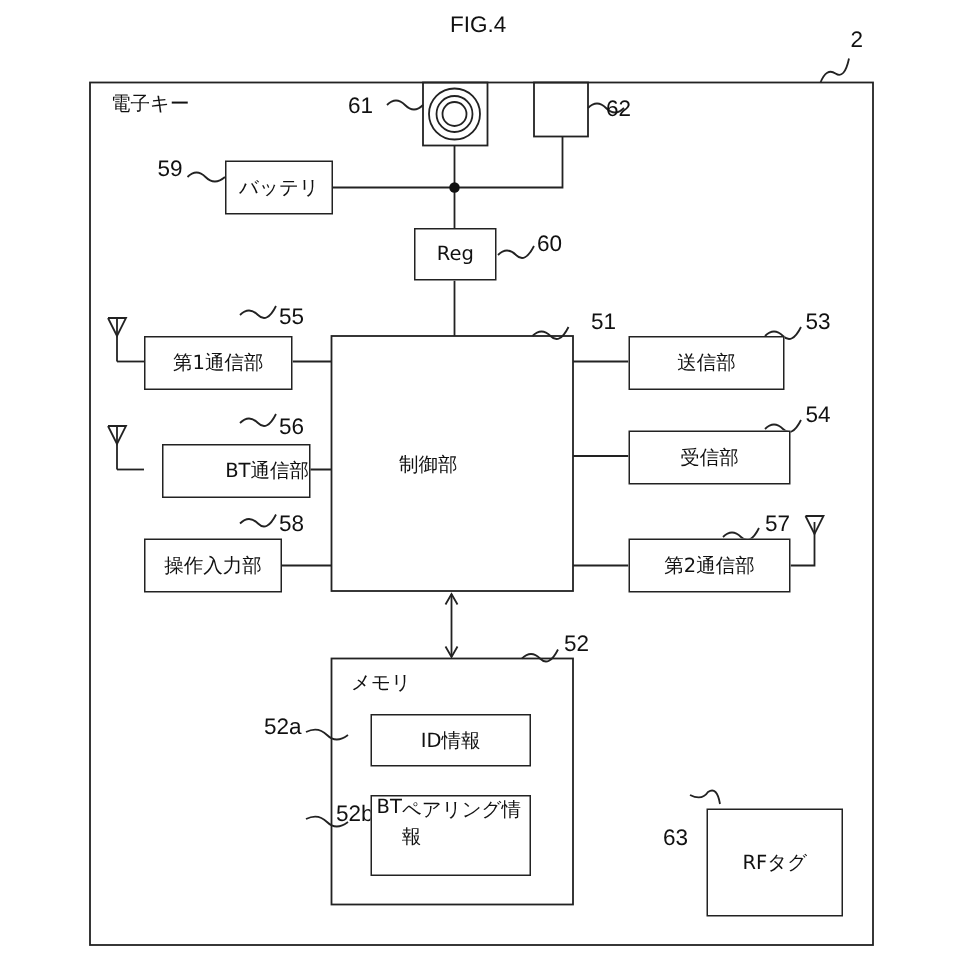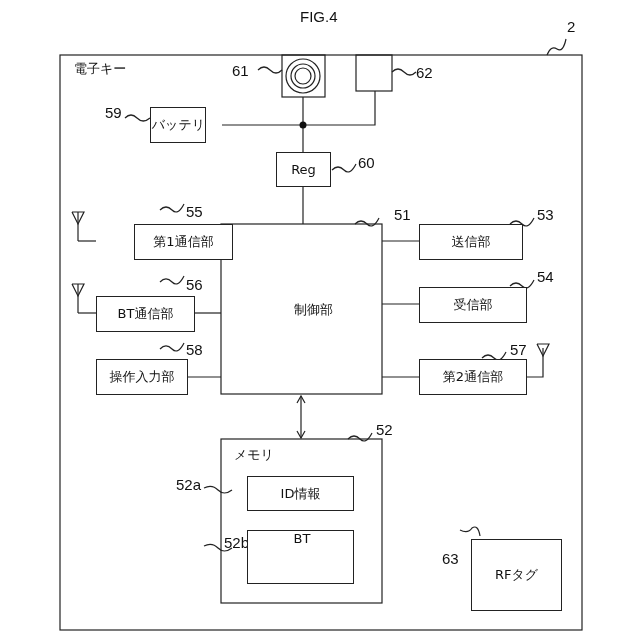--- a/index.html
+++ b/index.html
@@ -79,42 +79,42 @@
     <path d="M460,530 q8,4 12,-2 q6,-4 8,8"></path>
   </g>
   <circle cx="303" cy="125" r="3.5" fill="#111"></circle>
 </svg>
 
 <div class="t" style="left:300px;top:8px;font-family:'Liberation Sans',sans-serif;font-size:15px;">FIG.4</div>
 <div class="ref" style="left:567px;top:18px;">2</div>
 <div class="t" style="left:74px;top:60px;">電子キー</div>
 
 <div class="ref" style="left:232px;top:62px;">61</div>
-<div class="ref" style="left:416px;top:64px;">62</div>
+<div class="ref" style="left:404px;top:64px;">62</div>
 
 <div class="ref" style="left:105px;top:104px;">59</div>
-<div class="box" style="left:150px;top:107px;width:56px;height:36px;justify-content:flex-end;">
+<div class="box" style="left:150px;top:107px;width:72px;height:36px;">
     <span>バッテリ</span>
   </div>
 
 <div class="box" style="left:276px;top:152px;width:55px;height:35px;">
     <span>Reg</span>
   </div>
 <div class="ref" style="left:358px;top:154px;">60</div>
 
 <div class="ref" style="left:394px;top:206px;">51</div>
-<div class="t" style="left:294px;top:301px;text-align:right;">制御部</div>
+<div class="t" style="left:266px;top:301px;text-align:right;">制御部</div>
 
 <div class="ref" style="left:186px;top:203px;">55</div>
-<div class="box" style="left:96px;top:224px;width:99px;height:36px;margin-left:38px;">
+<div class="box" style="left:96px;top:224px;width:99px;height:36px;">
     <span>第1通信部</span>
   </div>
 
 <div class="ref" style="left:186px;top:276px;">56</div>
-<div class="box" style="left:96px;top:296px;width:99px;height:36px;">
+<div class="box" style="left:108px;top:296px;width:99px;height:36px;justify-content:flex-end;">
     <span>BT通信部</span>
   </div>
 
 <div class="ref" style="left:186px;top:341px;">58</div>
 <div class="box" style="left:96px;top:359px;width:92px;height:36px;">
     <span>操作入力部</span>
   </div>
 
 <div class="ref" style="left:537px;top:206px;">53</div>
 <div class="box" style="left:419px;top:224px;width:104px;height:36px;">
@@ -135,18 +135,19 @@
 <div class="t" style="left:234px;top:446px;">メモリ</div>
 
 <div class="ref" style="left:176px;top:476px;">52a</div>
 <div class="box" style="left:247px;top:476px;width:107px;height:35px;">
     <span>ID情報</span>
   </div>
 
 <div class="ref" style="left:176px;top:534px;margin-left:48px;">52b</div>
 <div class="box" style="left:247px;top:530px;width:107px;height:54px;flex-direction:row;align-items:flex-start;padding-left:3px;">
   <span>BT</span>
+  <span>ペアリング情報</span>
 </div>
 
 <div class="ref" style="left:442px;top:518px;margin-top:32px;">63</div>
 <div class="box" style="left:471px;top:539px;width:91px;height:72px;">
     <span>RFタグ</span>
   </div>
 
 </body></html>

